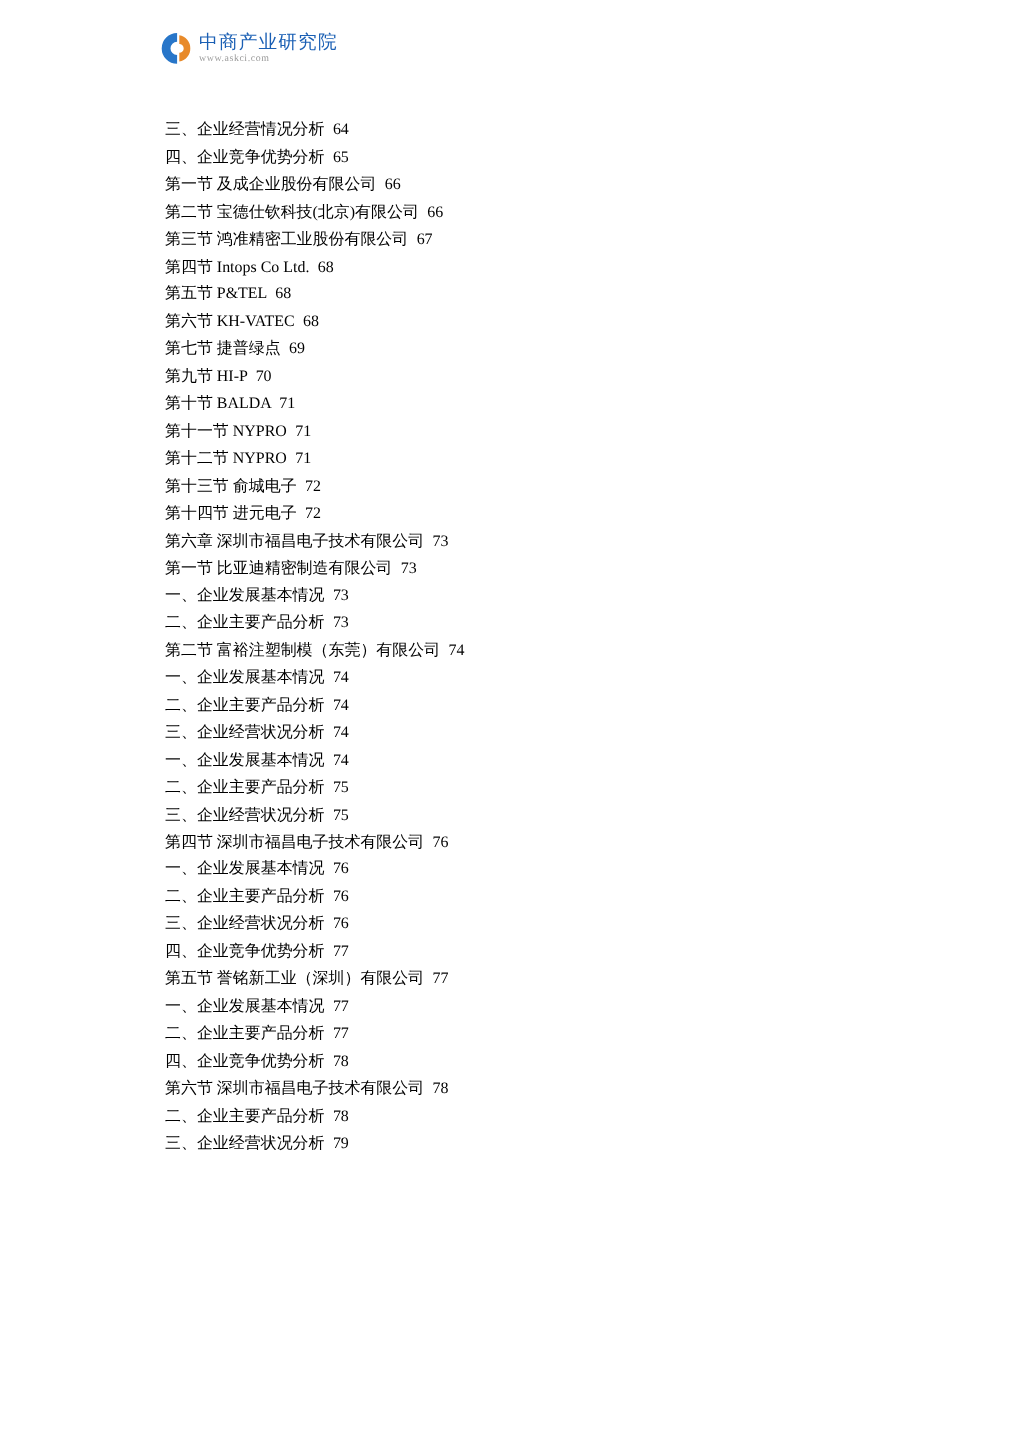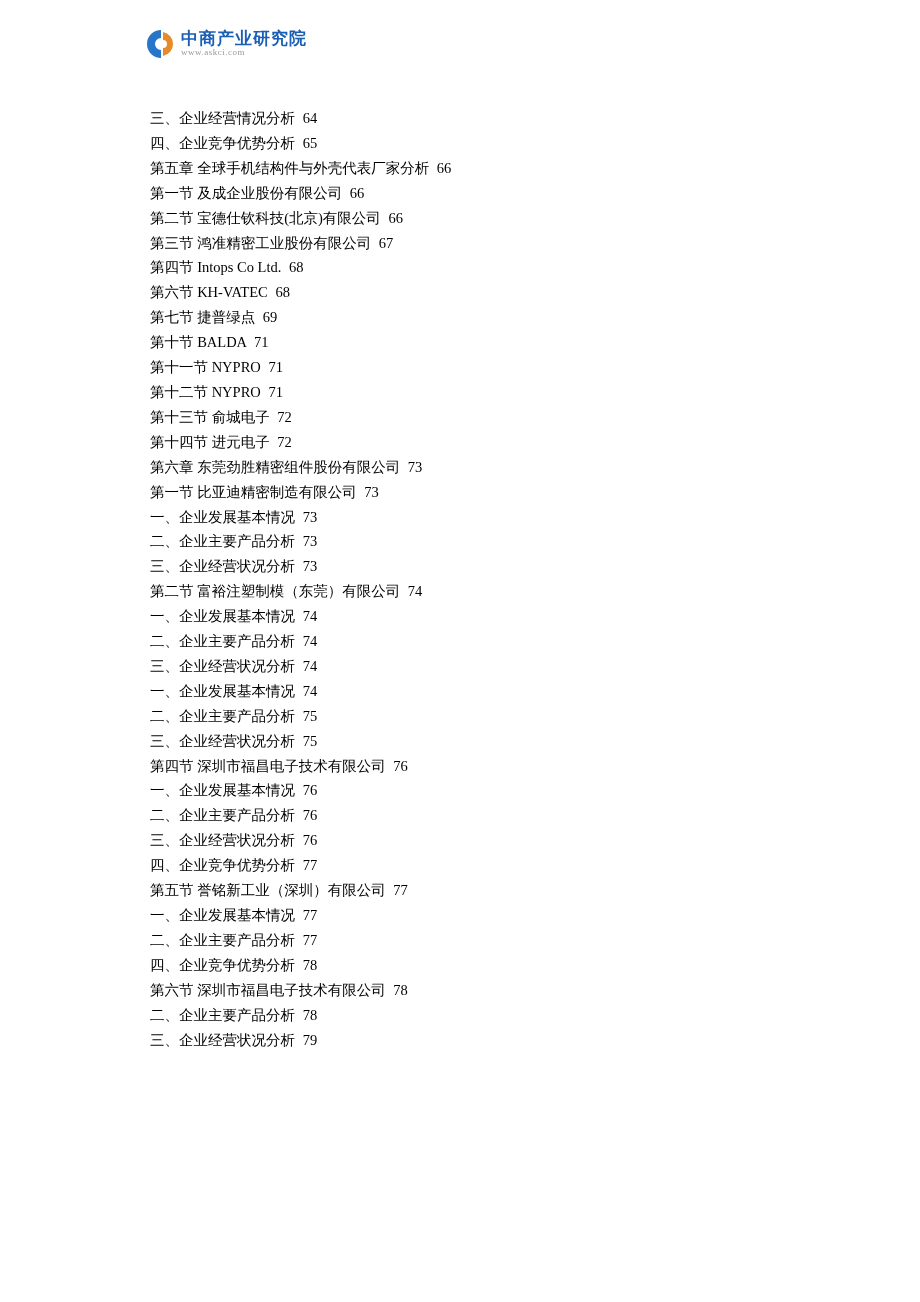--- a/index.html
+++ b/index.html
@@ -18,21 +18,21 @@
       align-items: center;
       gap: 4px;
     }
     .logo-icon {
       width: 32px;
       height: 32px;
       position: relative;
     }
     .logo-text-cn {
       font-size: 17px;
-      font-weight: bold;
+      font-weight: normal;
       color: #1a5fb4;
       letter-spacing: 1px;
       line-height: 1;
     }
     .logo-text-en {
       font-size: 9px;
       color: #999;
       letter-spacing: 0.5px;
       line-height: 1.2;
     }
@@ -63,37 +63,37 @@
   </div>
   <div>
     <div class="logo-text-cn">中商产业研究院</div>
     <div class="logo-text-en">www.askci.com</div>
   </div>
 </div>
 
 <div class="content" id="toc-container">
     <div class="toc-line"><span class="toc-title">三、企业经营情况分析</span> <span class="toc-page">64</span></div>
     <div class="toc-line"><span class="toc-title">四、企业竞争优势分析</span> <span class="toc-page">65</span></div>
-    <div class="toc-line"><span class="toc-title">第五章 全球手机结构件与外壳代表厂家分析</span> <span class="toc-page">66</span></div>
     <div class="toc-line"><span class="toc-title">第一节 及成企业股份有限公司</span> <span class="toc-page">66</span></div>
     <div class="toc-line"><span class="toc-title">第二节 宝德仕钦科技(北京)有限公司</span> <span class="toc-page">66</span></div>
     <div class="toc-line"><span class="toc-title">第三节 鸿准精密工业股份有限公司</span> <span class="toc-page">67</span></div>
     <div class="toc-line"><span class="toc-title">第四节 Intops Co Ltd.</span> <span class="toc-page">68</span></div>
+    <div class="toc-line"><span class="toc-title">第五节 P&amp;TEL</span> <span class="toc-page">68</span></div>
     <div class="toc-line"><span class="toc-title">第六节 KH-VATEC</span> <span class="toc-page">68</span></div>
     <div class="toc-line"><span class="toc-title">第七节 捷普绿点</span> <span class="toc-page">69</span></div>
+    <div class="toc-line"><span class="toc-title">第九节 HI-P</span> <span class="toc-page">70</span></div>
     <div class="toc-line"><span class="toc-title">第十节 BALDA</span> <span class="toc-page">71</span></div>
     <div class="toc-line"><span class="toc-title">第十一节 NYPRO</span> <span class="toc-page">71</span></div>
     <div class="toc-line"><span class="toc-title">第十二节 NYPRO</span> <span class="toc-page">71</span></div>
     <div class="toc-line"><span class="toc-title">第十三节 俞城电子</span> <span class="toc-page">72</span></div>
     <div class="toc-line"><span class="toc-title">第十四节 进元电子</span> <span class="toc-page">72</span></div>
-    <div class="toc-line"><span class="toc-title">第六章 东莞劲胜精密组件股份有限公司</span> <span class="toc-page">73</span></div>
+    <div class="toc-line"><span class="toc-title">第六章 深圳市福昌电子技术有限公司</span> <span class="toc-page">73</span></div>
     <div class="toc-line"><span class="toc-title">第一节 比亚迪精密制造有限公司</span> <span class="toc-page">73</span></div>
     <div class="toc-line"><span class="toc-title">一、企业发展基本情况</span> <span class="toc-page">73</span></div>
     <div class="toc-line"><span class="toc-title">二、企业主要产品分析</span> <span class="toc-page">73</span></div>
-    <div class="toc-line"><span class="toc-title">三、企业经营状况分析</span> <span class="toc-page">73</span></div>
     <div class="toc-line"><span class="toc-title">第二节 富裕注塑制模（东莞）有限公司</span> <span class="toc-page">74</span></div>
     <div class="toc-line"><span class="toc-title">一、企业发展基本情况</span> <span class="toc-page">74</span></div>
     <div class="toc-line"><span class="toc-title">二、企业主要产品分析</span> <span class="toc-page">74</span></div>
     <div class="toc-line"><span class="toc-title">三、企业经营状况分析</span> <span class="toc-page">74</span></div>
     <div class="toc-line"><span class="toc-title">一、企业发展基本情况</span> <span class="toc-page">74</span></div>
     <div class="toc-line"><span class="toc-title">二、企业主要产品分析</span> <span class="toc-page">75</span></div>
     <div class="toc-line"><span class="toc-title">三、企业经营状况分析</span> <span class="toc-page">75</span></div>
     <div class="toc-line"><span class="toc-title">第四节 深圳市福昌电子技术有限公司</span> <span class="toc-page">76</span></div>
     <div class="toc-line"><span class="toc-title">一、企业发展基本情况</span> <span class="toc-page">76</span></div>
     <div class="toc-line"><span class="toc-title">二、企业主要产品分析</span> <span class="toc-page">76</span></div>

